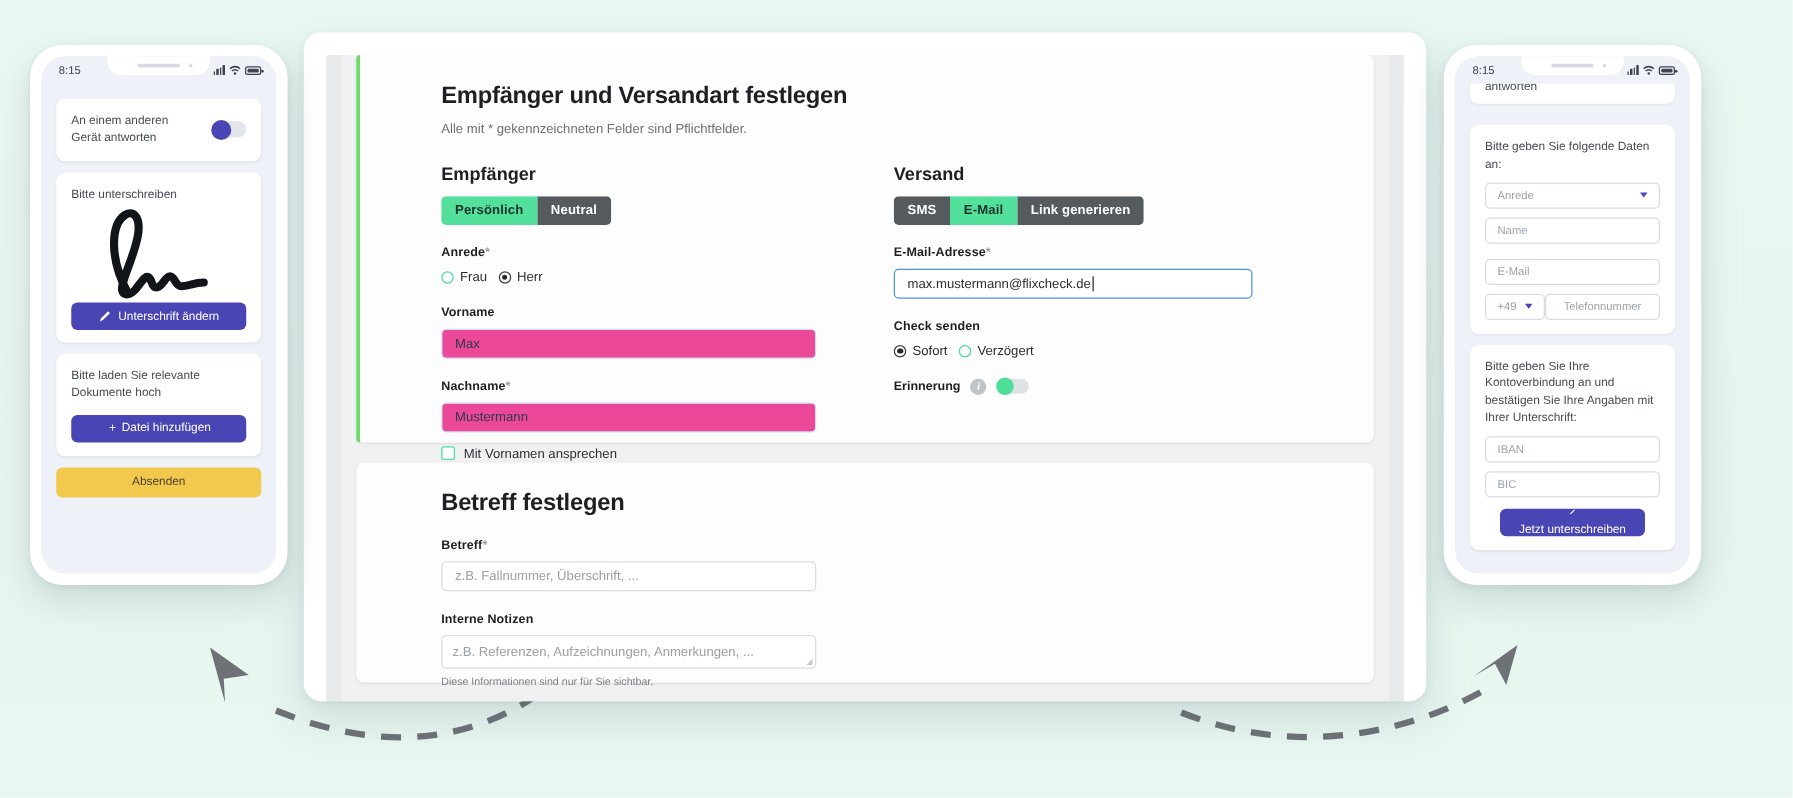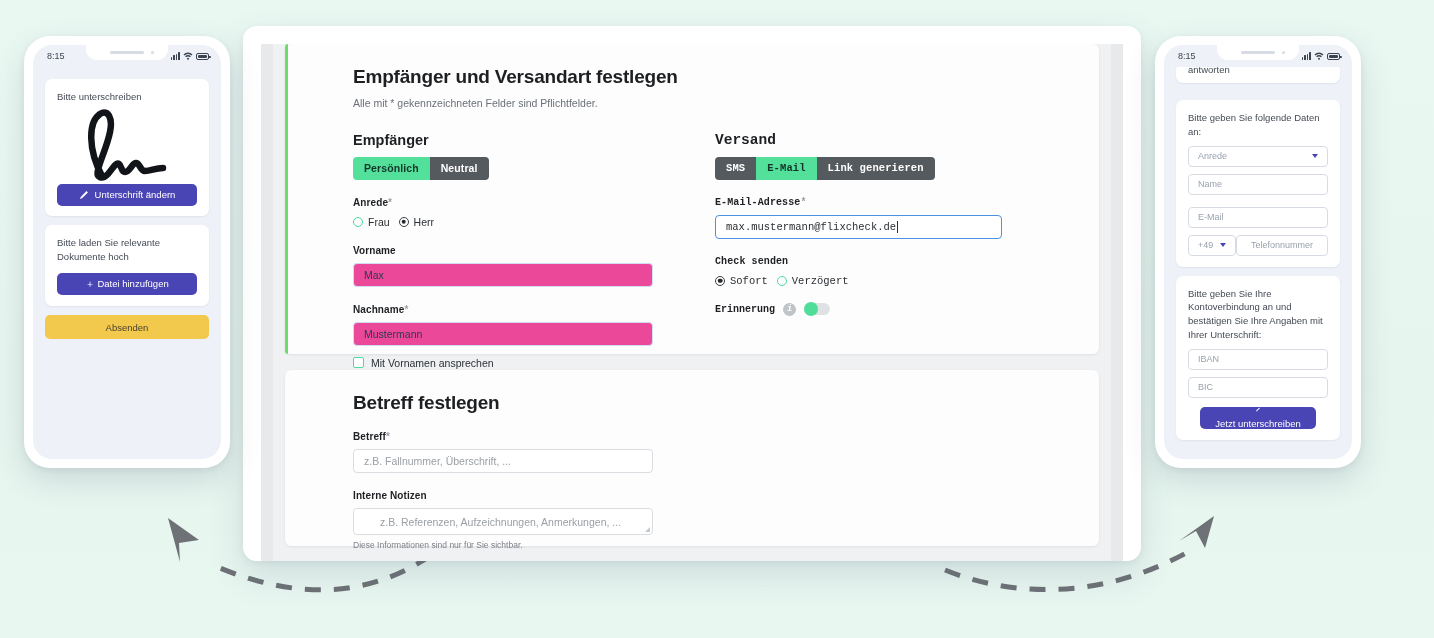--- a/index.html
+++ b/index.html
@@ -37,21 +37,21 @@
   .card-b{left:24px;top:326px;right:24px;height:176px;}
 
   .card-pad{position:absolute;left:68px;top:0;right:24px;}
 
   h2.sec-title{
     margin:0;font-size:19px;font-weight:bold;color:#1d1f22;letter-spacing:-.2px;
   }
   .sec-sub{margin:9px 0 0 0;font-size:10.5px;color:#6b7078;}
 
   .col-left{position:absolute;left:0;top:0;width:300px;}
-  .col-right{position:absolute;left:362px;top:0;width:300px;font-family:Liberation Mono, monospace;}
+  .col-right{position:absolute;left:362px;top:0;width:300px;}
 
   h3.grp{margin:0;font-size:14.5px;font-weight:bold;color:#1d1f22;}
 
   
   .seg{display:inline-flex;border-radius:4px;overflow:hidden;margin-top:9px;}
   .seg .segbtn{
     font-size:10.5px;font-weight:bold;color:#ffffff;background:#555a5e;
     padding:6px 11px;line-height:1;letter-spacing:.1px;white-space:nowrap;
   }
   .seg .segbtn.on{background:#52e09a;color:#14342a;}
@@ -73,21 +73,21 @@
   .inp.empty{background:#ffffff;border:1px solid #d9dde1;color:#9aa0a6;}
   .inp.focus{background:#ffffff;border:1.4px solid #4b92e0;color:#2b2f33;}
   .caret{display:inline-block;width:1px;height:12px;background:#2b2f33;margin-left:1px;}
 
   .chk-row{display:flex;align-items:center;gap:7px;margin-top:11px;}
   .chk{width:11px;height:11px;border:1.6px solid #4ddba0;border-radius:2px;box-sizing:border-box;background:#fff;}
   .chk-lbl{font-size:10.5px;color:#2b2f33;}
 
   .ta{
     margin-top:7px;height:27px;border-radius:4px;background:#fff;border:1px solid #d9dde1;
-    color:#9aa0a6;font-size:10.5px;display:flex;align-items:center;padding:0 26px;box-sizing:border-box;position:relative;
+    color:#9aa0a6;font-size:10.5px;display:flex;align-items:center;padding:0 8px;box-sizing:border-box;position:relative;
   }
   .ta::after{content:"";position:absolute;right:2px;bottom:2px;width:0;height:0;border-left:5px solid transparent;border-bottom:5px solid #c3c8cd;}
   .hint{font-size:8.5px;color:#7b8088;margin-top:5px;}
 
   .info-i{
     width:13px;height:13px;border-radius:50%;background:#bfc4c9;color:#fff;
     font-size:8.5px;font-weight:bold;display:inline-flex;align-items:center;justify-content:center;font-style:italic;
   }
   .toggle{width:26px;height:12px;border-radius:6px;background:#dfe2e5;position:relative;display:inline-block;}
   .toggle .knob{position:absolute;left:0;top:-1px;width:14px;height:14px;border-radius:50%;background:#4fdd9a;}
@@ -276,20 +276,26 @@
           <path d="M1 3 A5.5 5.5 0 0 1 9 3" stroke="#3c4450" stroke-width="1.3" fill="none"></path>
           <path d="M2.6 4.8 A3.3 3.3 0 0 1 7.4 4.8" stroke="#3c4450" stroke-width="1.3" fill="none"></path>
           <circle cx="5" cy="6.8" r="1" fill="#3c4450"></circle>
         </svg>
         <span class="batt"></span>
       </span>
     </div>
 
     <div style="height:12px"></div>
 
+    <div class="pcard" style="display:flex;align-items:center;gap:10px;">
+      <div class="ptxt" style="flex:1">An einem anderen Gerät antworten</div>
+      <span class="p-toggle">
+        <span class="k"></span>
+      </span>
+    </div>
 
     <div class="pcard" style="padding-bottom:10px;">
       <div class="ptxt">Bitte unterschreiben</div>
       <svg class="sig" width="118" height="76" viewBox="0 0 118 76">
         <path d="M34,70 C20,44 20,16 32,8 C40,3 45,12 42,26 C39,41 32,54 30,64 C28,72 34,74 40,68 C45,62 48,56 51,58 C54,60 53,66 57,66 C62,66 64,57 68,57 C72,57 72,65 77,65 C83,65 87,62 95,62" stroke="#111418" stroke-width="6.5" fill="none" stroke-linecap="round" stroke-linejoin="round"></path>
       </svg>
       <div class="pbtn" style="margin-top:2px;">
         <svg width="10" height="10" viewBox="0 0 12 12">
           <path d="M1 11 L2.3 8 L9 1.3 L10.7 3 L4 9.7 Z" fill="#ffffff"></path>
         </svg>

